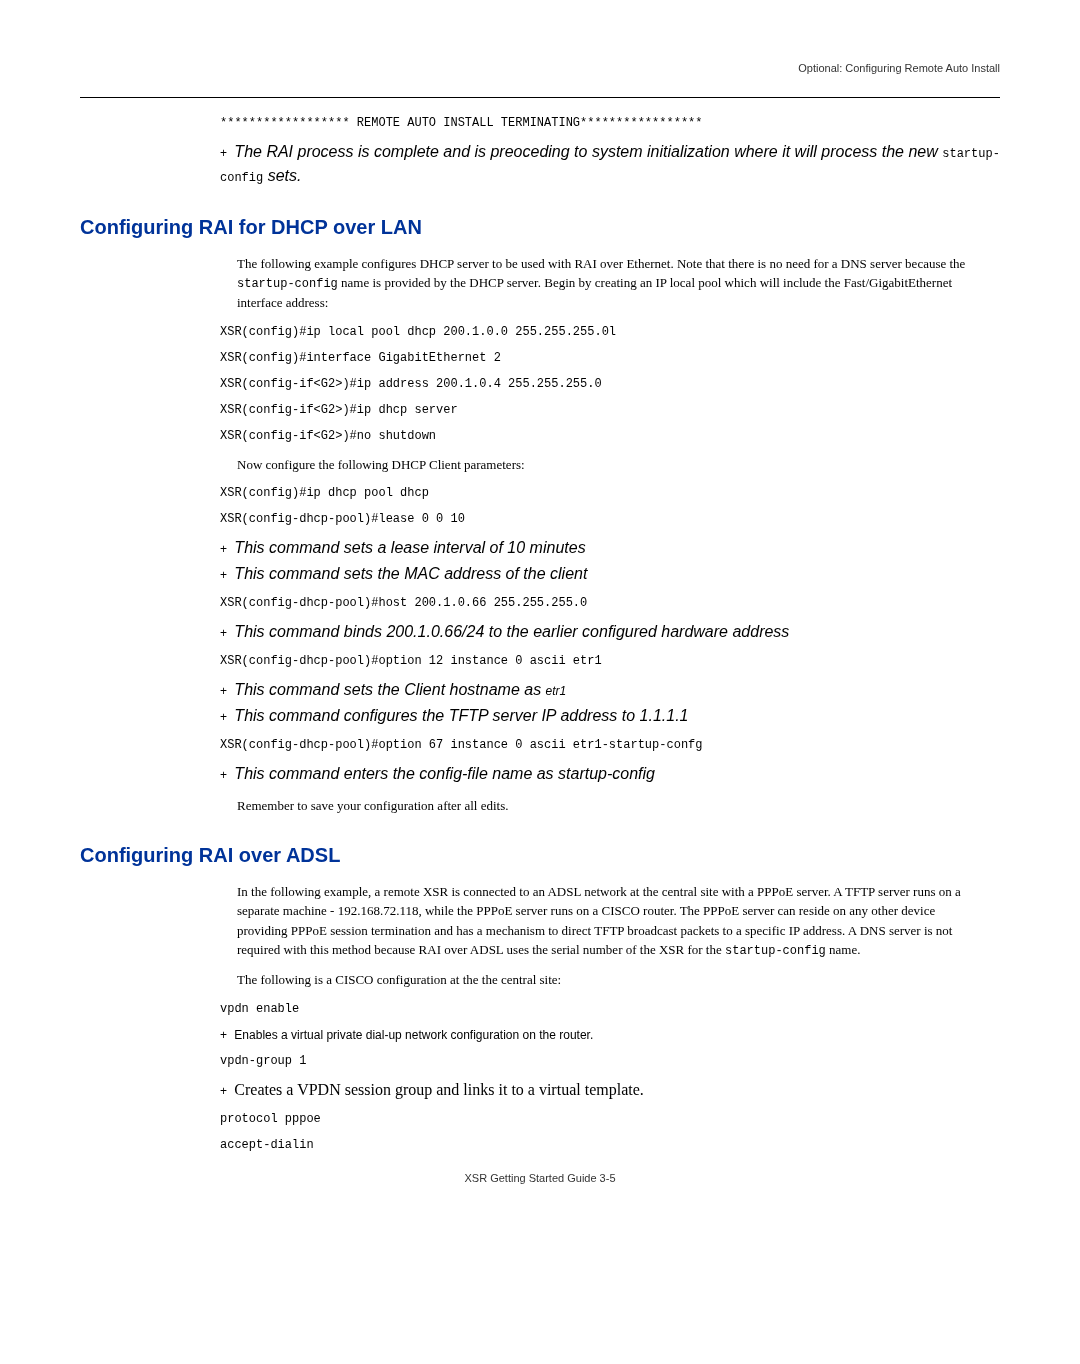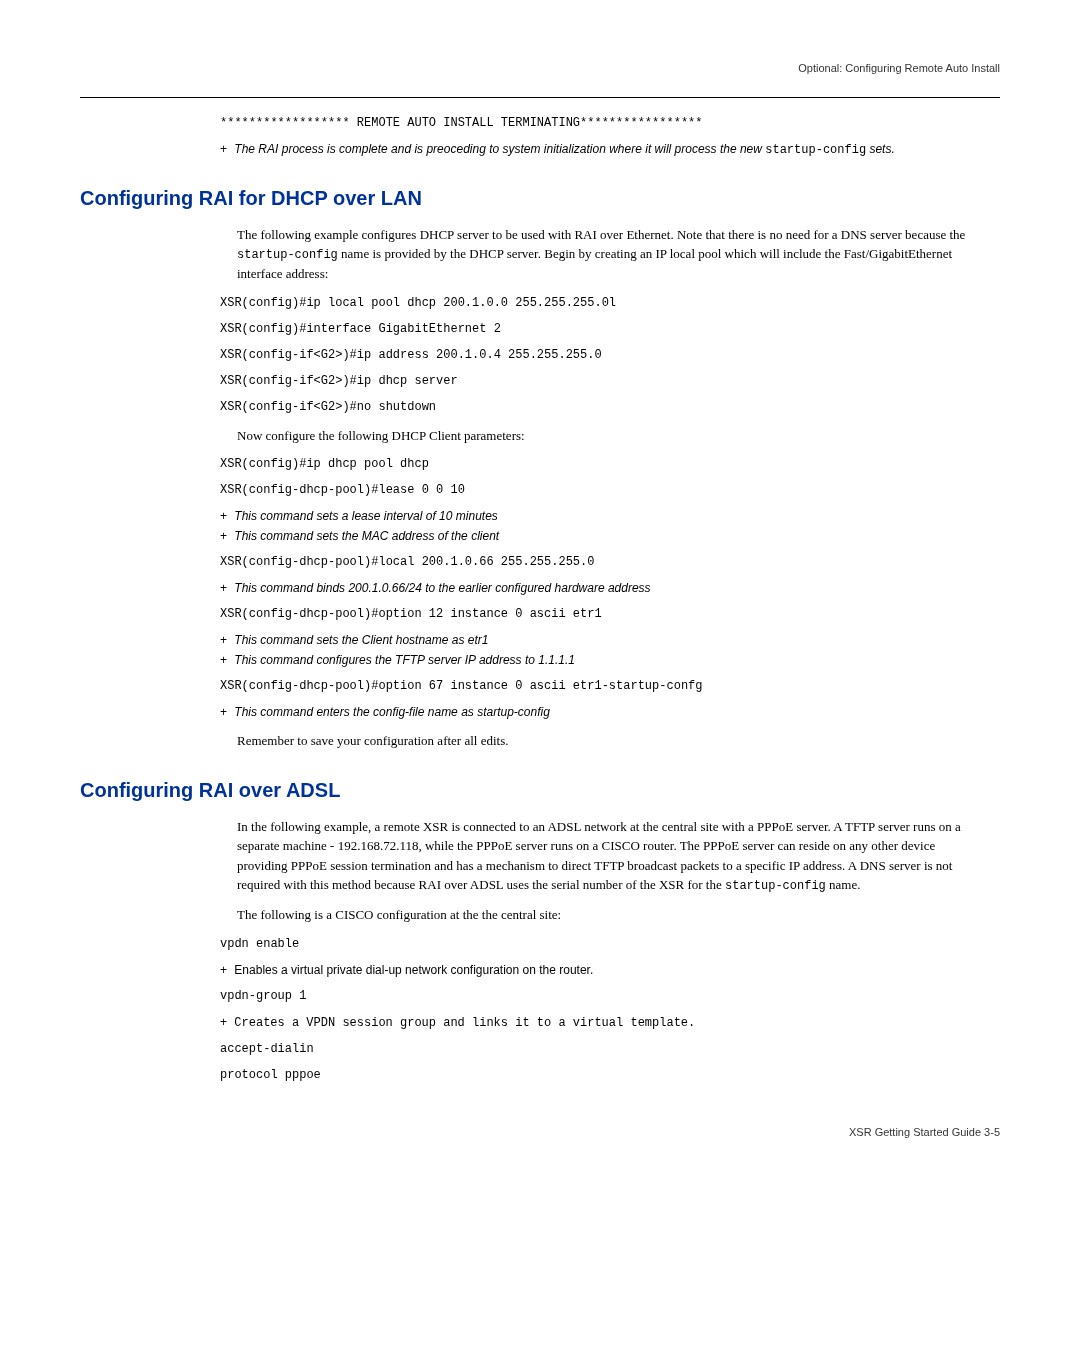--- a/index.html
+++ b/index.html
@@ -28,21 +28,21 @@
   .content-block {
     margin-left: 140px;
   }
   .mono {
     font-family: 'Courier New', Courier, monospace;
     font-size: 12px;
   }
   .italic {
     font-style: italic;
     font-family: Arial, Helvetica, sans-serif;
-    font-size: 12px;
+    font-size: 16px;
   }
   .bold-italic {
     font-style: italic;
     font-weight: normal;
     font-family: Arial, Helvetica, sans-serif;
     font-size: 12px;
   }
   .plus-line {
     font-family: Arial, Helvetica, sans-serif;
     font-size: 12px;
@@ -57,25 +57,25 @@
     font-family: Arial, Helvetica, sans-serif;
     font-size: 20px;
     font-weight: bold;
     color: #003399;
     margin: 24px 0 12px 0;
   }
   p.body {
     margin: 10px 17px;
   }
   .footer {
-    text-align: right;
+    text-align: center;
     font-family: Arial, Helvetica, sans-serif;
     font-size: 11px;
     color: #333;
-    margin-top: 40px;
+    margin-top: 16px;
   }
   .cmd-block {
     margin: 8px 0;
   }
 </style>
 </head>
 <body>
 
 <div class="header-right">Optional: Configuring Remote Auto Install</div>
 <hr class="top-rule">
@@ -97,38 +97,38 @@
   <div class="mono cmd-block">XSR(config)#ip local pool dhcp 200.1.0.0 255.255.255.0l</div>
   <div class="mono cmd-block">XSR(config)#interface GigabitEthernet 2</div>
   <div class="mono cmd-block">XSR(config-if&lt;G2&gt;)#ip address 200.1.0.4 255.255.255.0</div>
   <div class="mono cmd-block">XSR(config-if&lt;G2&gt;)#ip dhcp server</div>
   <div class="mono cmd-block">XSR(config-if&lt;G2&gt;)#no shutdown</div>
   <p class="body">Now configure the following DHCP Client parameters:</p>
   <div class="mono cmd-block">XSR(config)#ip dhcp pool dhcp</div>
   <div class="mono cmd-block">XSR(config-dhcp-pool)#lease 0 0 10</div>
   <div class="plus-line"><span class="plus">+</span> <span class="italic">This command sets a lease interval of 10 minutes</span></div>
   <div class="plus-line"><span class="plus">+</span> <span class="italic">This command sets the MAC address of the client</span></div>
-  <div class="mono cmd-block">XSR(config-dhcp-pool)#local 200.1.0.66 255.255.255.0</div>
+  <div class="mono cmd-block">XSR(config-dhcp-pool)#host 200.1.0.66 255.255.255.0</div>
   <div class="plus-line"><span class="plus">+</span> <span class="italic">This command binds 200.1.0.66/24 to the earlier configured hardware address</span></div>
   <div class="mono cmd-block">XSR(config-dhcp-pool)#option 12 instance 0 ascii etr1</div>
   <div class="plus-line"><span class="plus">+</span> <span class="italic">This command sets the Client hostname as </span><span class="bold-italic">etr1</span></div>
   <div class="plus-line"><span class="plus">+</span> <span class="italic">This command configures the TFTP server IP address to 1.1.1.1</span></div>
   <div class="mono cmd-block">XSR(config-dhcp-pool)#option 67 instance 0 ascii etr1-startup-confg</div>
   <div class="plus-line"><span class="plus">+</span> <span class="italic">This command enters the config-file name as startup-config</span></div>
   <p class="body">Remember to save your configuration after all edits.</p>
 </div>
 
 <h2>Configuring RAI over ADSL</h2>
 
 <div class="content-block">
   <p class="body">
     <span>In the following example, a remote XSR is connected to an ADSL network at the central site with a PPPoE server. A TFTP server runs on a separate machine - 192.168.72.118, while the PPPoE server runs on a CISCO router. The PPPoE server can reside on any other device providing PPPoE session termination and has a mechanism to direct TFTP broadcast packets to a specific IP address. A DNS server is not required with this method because RAI over ADSL uses the serial number of the XSR for the </span><span class="mono">startup-config</span><span> name.</span>
   </p>
   <p class="body">The following is a CISCO configuration at the the central site:</p>
   <div class="mono cmd-block">vpdn enable</div>
   <div class="plus-line"><span class="plus">+</span> <span style="font-family:Arial,Helvetica,sans-serif;font-size:12px;">Enables a virtual private dial-up network configuration on the router.</span></div>
   <div class="mono cmd-block">vpdn-group 1</div>
-  <div class="plus-line"><span class="plus">+</span> <span style="font-family:Liberation Mono, monospace;font-size:12px;">Creates a VPDN session group and links it to a virtual template.</span></div>
+  <div class="plus-line"><span class="plus">+</span> <span style="font-family:Liberation Serif, serif;font-size:16px;">Creates a VPDN session group and links it to a virtual template.</span></div>
+  <div class="mono cmd-block">protocol pppoe</div>
   <div class="mono cmd-block">accept-dialin</div>
-  <div class="mono cmd-block">protocol pppoe</div>
 </div>
 
 <div class="footer">XSR Getting Started Guide   3-5</div>
 
 </body></html>

